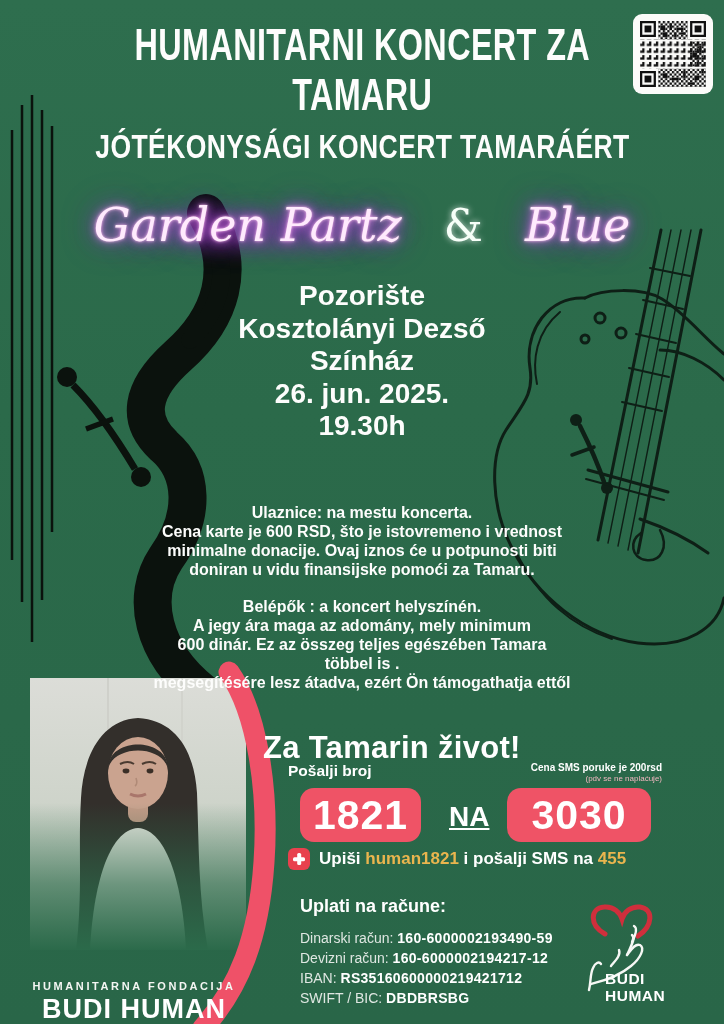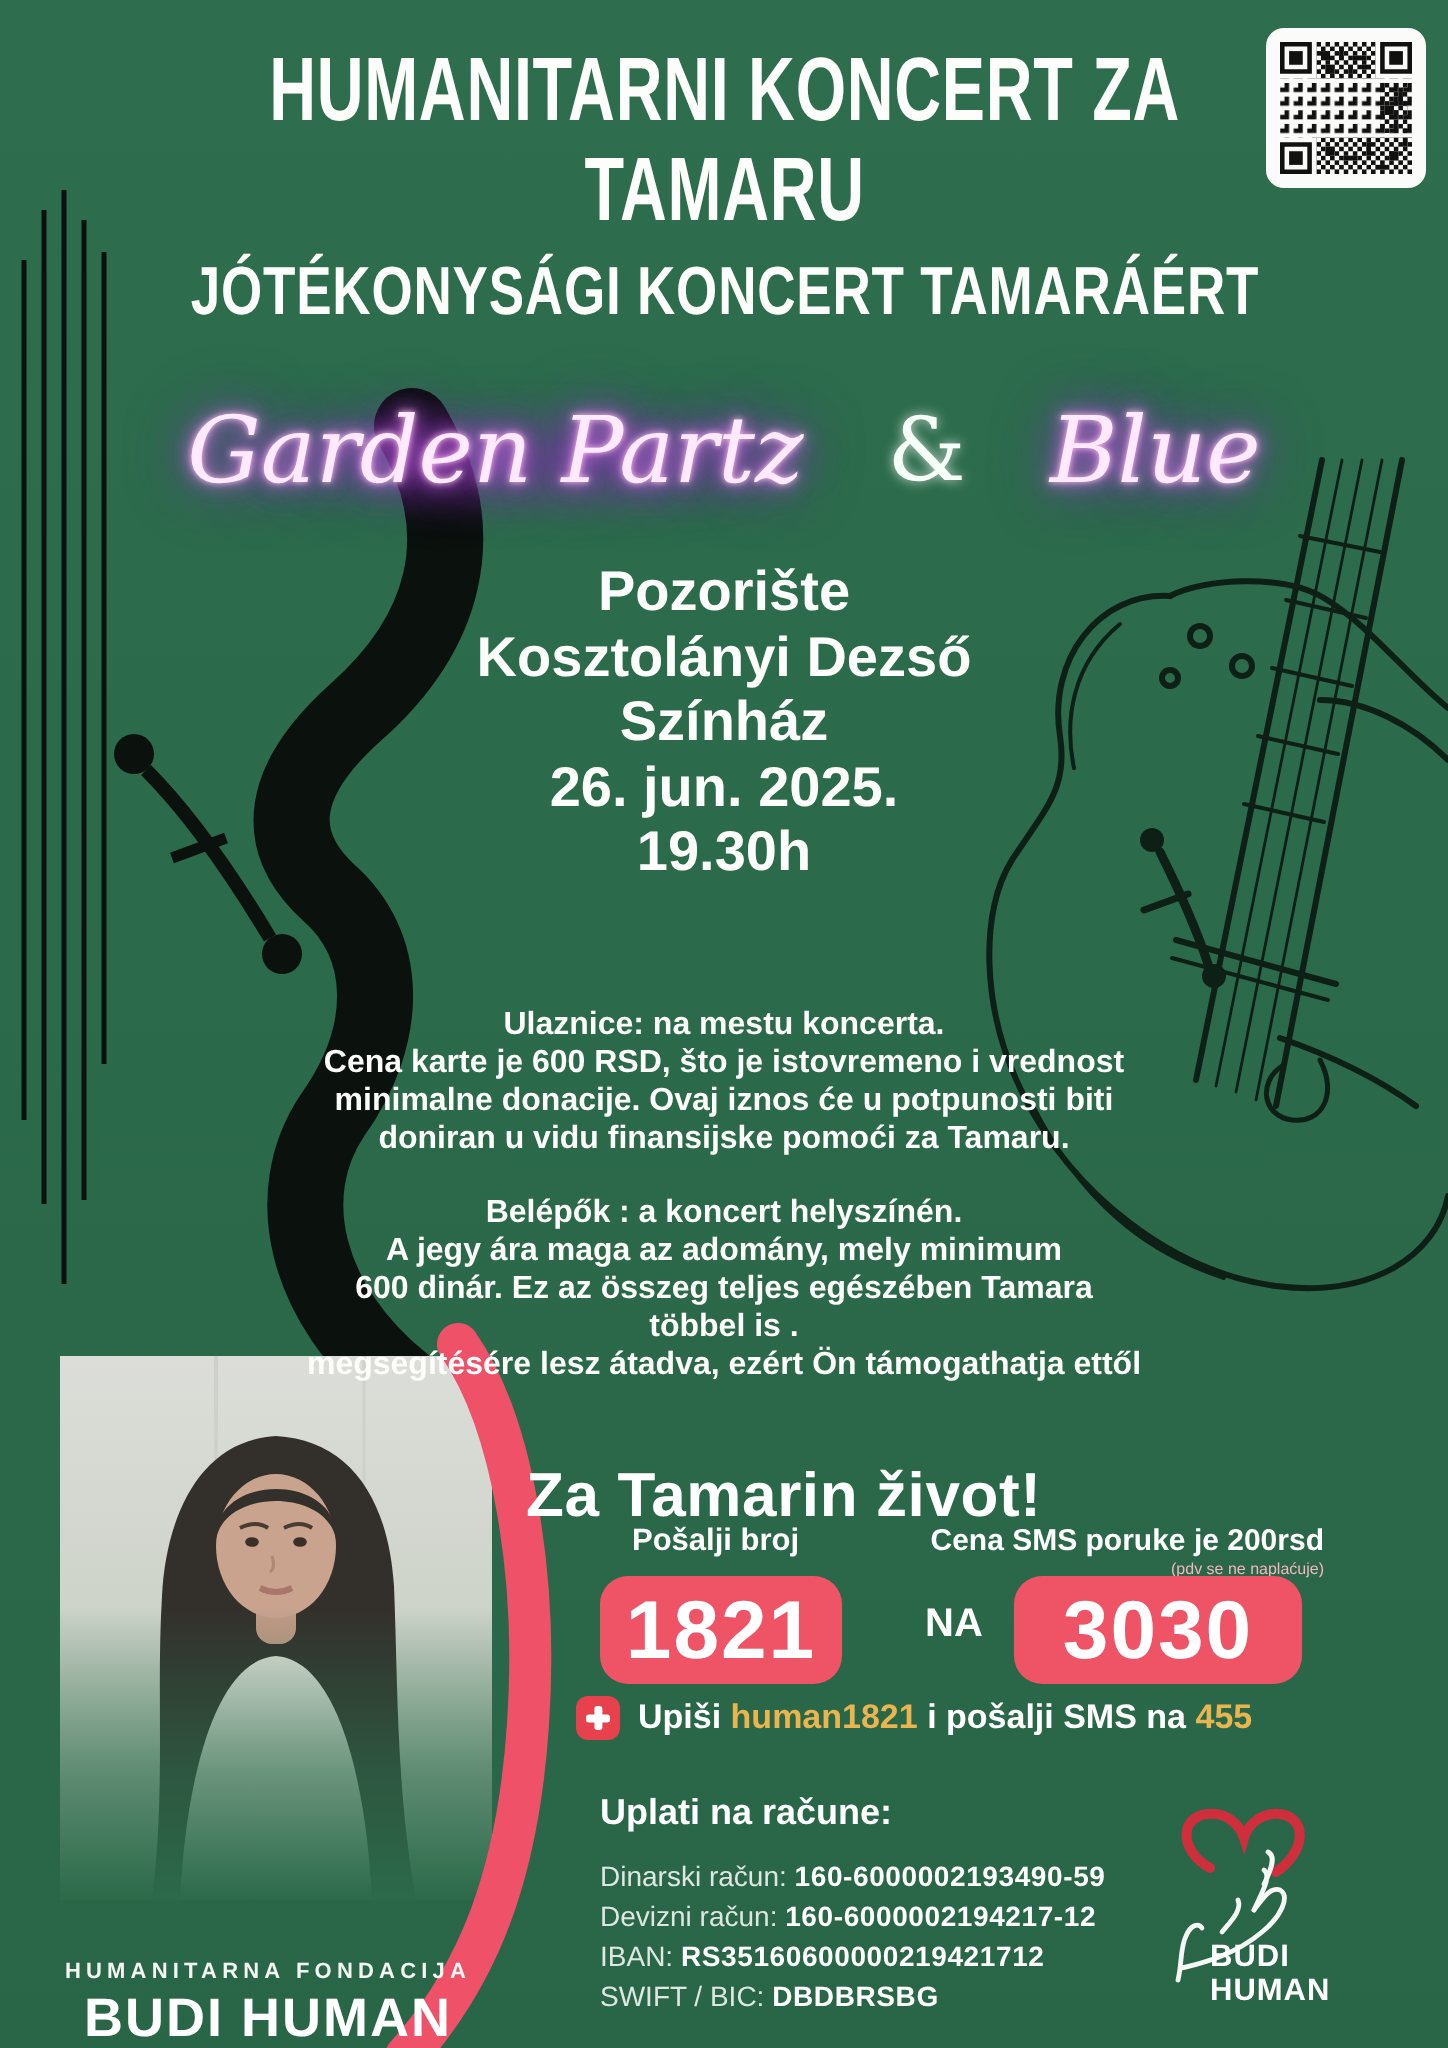--- a/index.html
+++ b/index.html
@@ -53,32 +53,32 @@
 
   .foundation{position:absolute; left:18px; top:980px; width:232px; text-align:center; z-index:5;}
   .foundation .small{font-size:11px; font-weight:700; letter-spacing:2.6px; color:#f4f6f3;}
   .foundation .name{font-size:27px; font-weight:800; letter-spacing:1px; margin-top:2px; color:#fff;}
   .foundation .slogan{font-family:"DejaVu Serif", serif; font-style:italic; font-size:14px;
     color:#e9c64e; margin-top:1px;}
 
   .donate-heading{position:absolute; left:263px; top:704px; z-index:5;
     font-size:31px; font-weight:800; letter-spacing:.3px; color:#fff;}
 
-  .send-label{position:absolute; left:316px; top:762px; z-index:5; font-size:15.5px; font-weight:700;}
+  .send-label{position:absolute; left:288px; top:762px; z-index:5; font-size:15.5px; font-weight:700;}
   .price-wrap{position:absolute; right:62px; top:762px; z-index:5; text-align:right;}
-  .price-label{font-size:15px; font-weight:700;}
+  .price-label{font-size:10px; font-weight:700;}
   .price-note{font-size:8px; font-weight:400; color:#f2b7c0; margin-top:1px;}
 
   .numbox{position:absolute; top:788px; height:54px; z-index:5; background:#ef5366; border-radius:14px;
     display:flex; align-items:center; justify-content:center;
     font-size:41px; font-weight:800; letter-spacing:1px; color:#fff;}
   .numbox.from{left:300px; width:121px;}
   .numbox.to{left:507px; width:144px;}
-  .na{position:absolute; left:449px; top:801px; width:56px; text-align:center; z-index:5;
-    font-size:20px; font-weight:800; color:#fff;}
+  .na{position:absolute; left:449px; top:801px; width:56px; text-align:left; z-index:5;
+    font-size:28px; font-weight:800; color:#fff;text-decoration:underline;}
 
   .sms-row{position:absolute; left:288px; top:848px; z-index:5; display:flex; align-items:center;}
   .cross{position:relative; width:22px; height:22px; border-radius:6px; background:#e8414e; margin-right:9px; flex:0 0 auto;}
   .cross::before,.cross::after{content:""; position:absolute; left:50%; top:50%; background:#fff; border-radius:1.5px;
     transform:translate(-50%,-50%);}
   .cross::before{width:12px; height:3.6px;}
   .cross::after{width:3.6px; height:12px;}
   .sms-text{font-size:17px; font-weight:700; color:#fff; white-space:nowrap;}
   .gold{color:#eab54e;}
 

